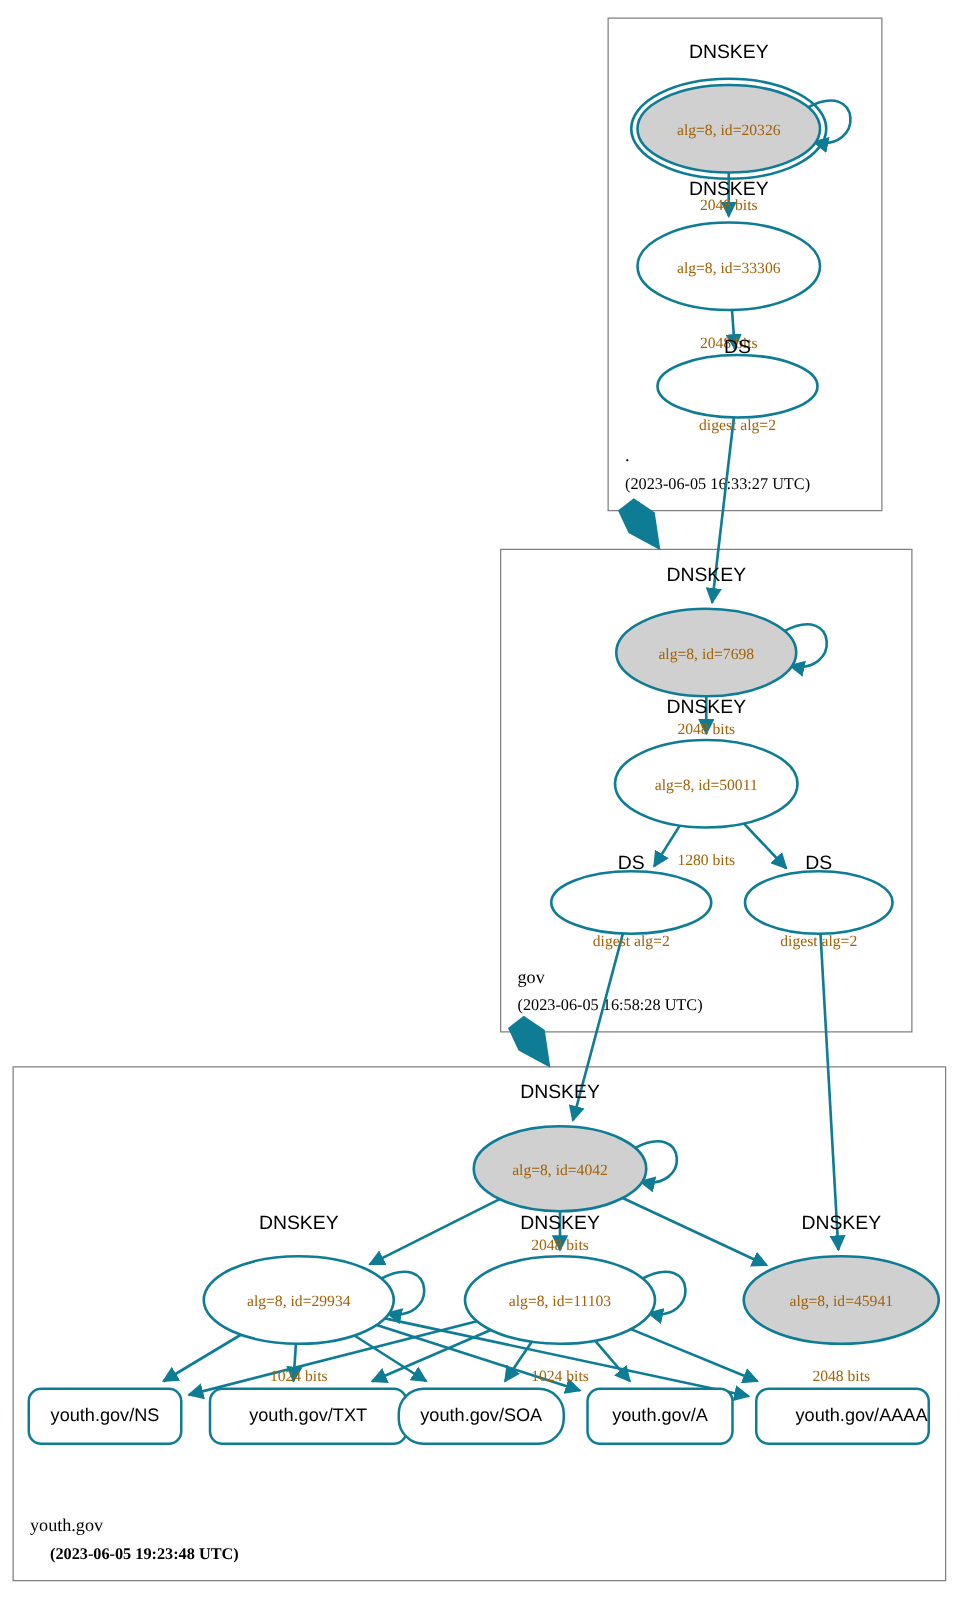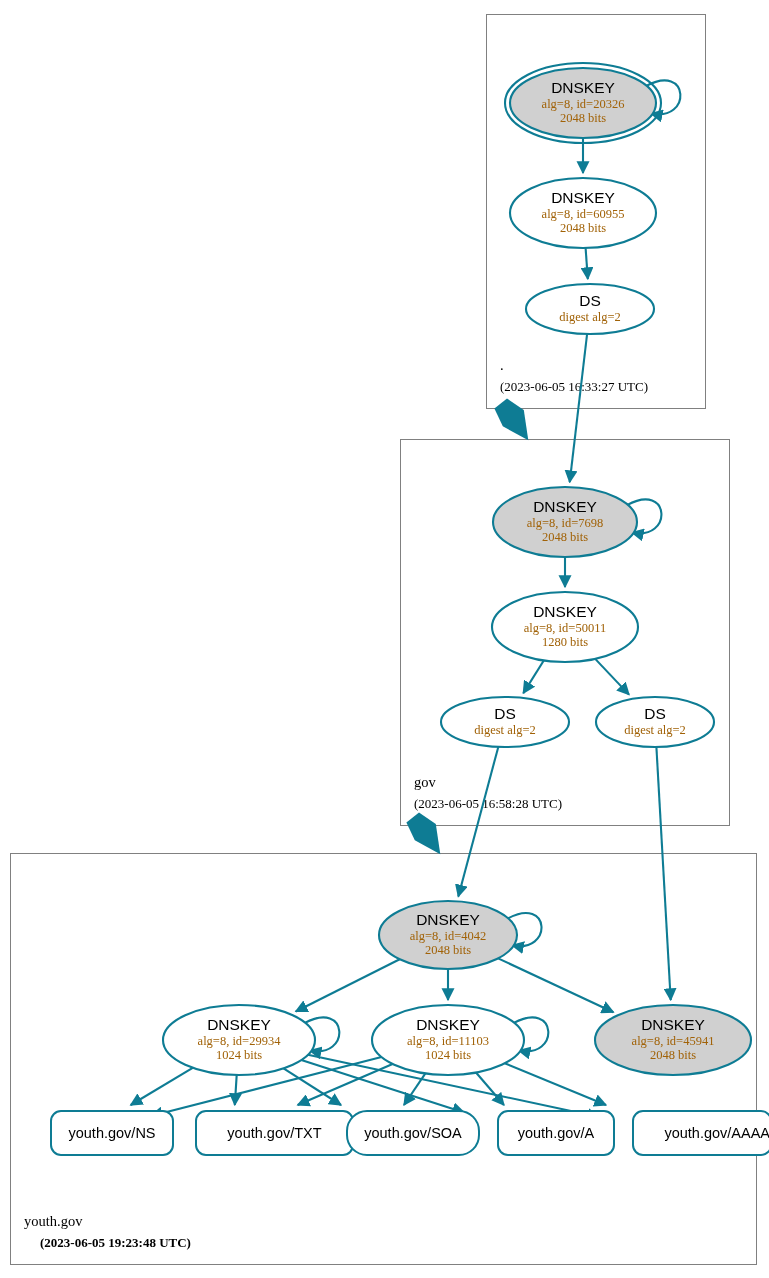--- a/index.html
+++ b/index.html
@@ -7,25 +7,25 @@
        font-family:"Liberation Sans",sans-serif;}
   #stage{position:absolute;left:0;top:0;width:769px;height:1278px;}
   svg.layer{position:absolute;left:0;top:0;width:769px;height:1278px;}
   .zone-box{position:absolute;border:1px solid #808080;background:transparent;box-sizing:border-box;}
   .zone-label{position:absolute;font-family:"Liberation Serif",serif;color:#000;white-space:nowrap;}
   .zone-name{font-size:14.5px;}
   .zone-time{font-size:13px;}
   .node{position:absolute;}
   .node-text{position:absolute;left:0;top:0;width:100%;height:100%;
              display:flex;flex-direction:column;align-items:center;justify-content:center;
-             pointer-events:none;}
+             pointer-events:none;gap:46px;}
   .nt-title{font-family:"Liberation Sans",sans-serif;font-size:15.5px;color:#000;line-height:1.08;}
   .nt-sub{font-family:"Liberation Serif",serif;font-size:12.5px;color:#a16207;line-height:1.15;}
   .rrset{position:absolute;border:2px solid #0e7c94;border-radius:11px;background:#fff;
-         display:flex;align-items:center;justify-content:center;box-sizing:border-box;margin-left:28px;}
+         display:flex;align-items:center;justify-content:center;box-sizing:border-box;}
   .rrset span{font-family:"Liberation Sans",sans-serif;font-size:14.5px;color:#000;}
 </style>
 </head>
 <body>
 
 <div id="stage">
 
   <div id="zone-layer">
       <div class="zone-box" style="left: 486px; top: 14px; width: 220px; height: 395px; border-color: rgb(128, 128, 128);"></div>
       <div class="zone-label zone-name" style="left: 500px; top: 357px;">.</div>
@@ -99,21 +99,21 @@
       <div class="node" style="left: 510px; top: 68px; width: 146px; height: 70px;">
         <div class="node-text">
           <div class="nt-title">DNSKEY</div>
           <div class="nt-sub">alg=8, id=20326</div>
           <div class="nt-sub">2048 bits</div>
         </div>
       </div>
       <div class="node" style="left: 510px; top: 178px; width: 146px; height: 70px;">
         <div class="node-text">
           <div class="nt-title">DNSKEY</div>
-          <div class="nt-sub">alg=8, id=60955</div>
+          <div class="nt-sub">alg=8, id=33306</div>
           <div class="nt-sub">2048 bits</div>
         </div>
       </div>
       <div class="node" style="left: 526px; top: 284px; width: 128px; height: 50px;">
         <div class="node-text">
           <div class="nt-title">DS</div>
           <div class="nt-sub">digest alg=2</div>
         </div>
       </div>
       <div class="node" style="left: 493px; top: 487px; width: 144px; height: 70px;">

